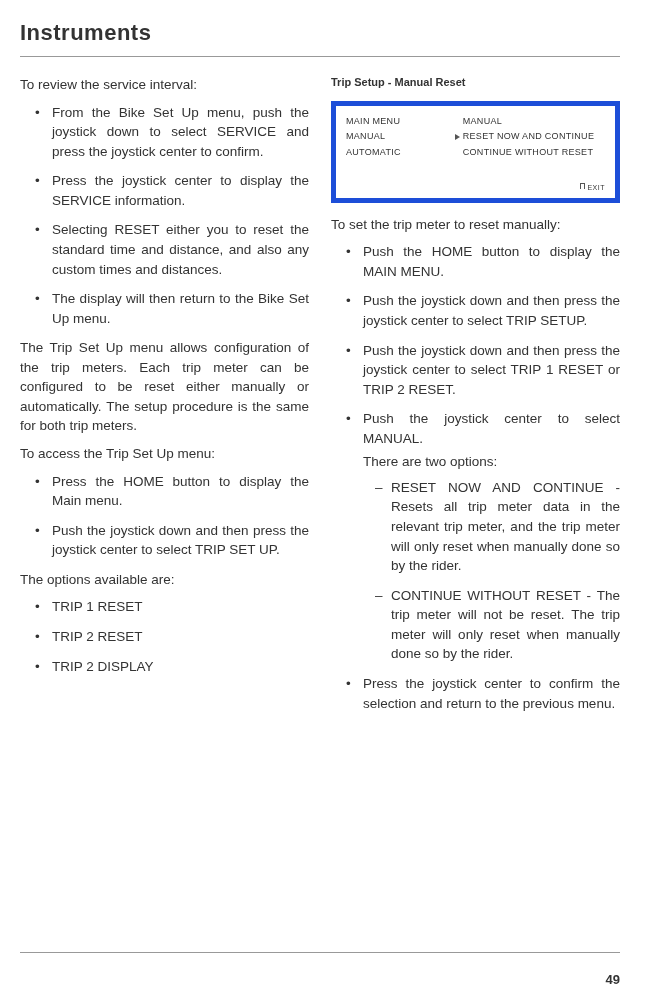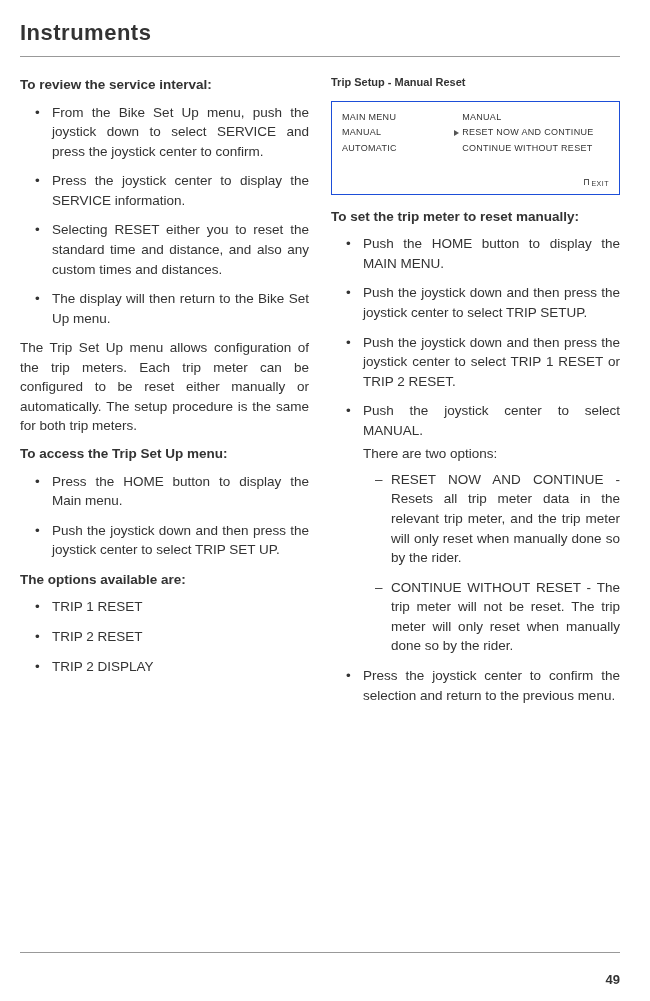--- a/index.html
+++ b/index.html
@@ -32,21 +32,20 @@
       display: flex;
       gap: 22px;
     }
     .col {
       width: 50%;
       font-size: 13.5px;
       line-height: 1.45;
     }
     .intro {
       margin-bottom: 8px;
-      font-weight: bold;
     }
     .section-heading {
       font-size: 11px;
       font-weight: bold;
       margin-top: 18px;
       margin-bottom: 6px;
     }
     .body-para {
       text-align: justify;
       margin-bottom: 8px;
@@ -83,21 +82,21 @@
       content: "–";
       position: absolute;
       left: 0;
       top: 0;
     }
     .sub-para {
       margin-top: 4px;
       margin-bottom: 4px;
     }
     .screen-box {
-      border: 1px solid #1d4ed8;
+      border: 5px solid #1d4ed8;
       padding: 8px 10px 4px 10px;
       margin: 10px 0 12px 0;
       font-size: 9px;
       line-height: 1.7;
       letter-spacing: 0.3px;
     }
     .screen-row {
       display: flex;
     }
     .screen-left {

